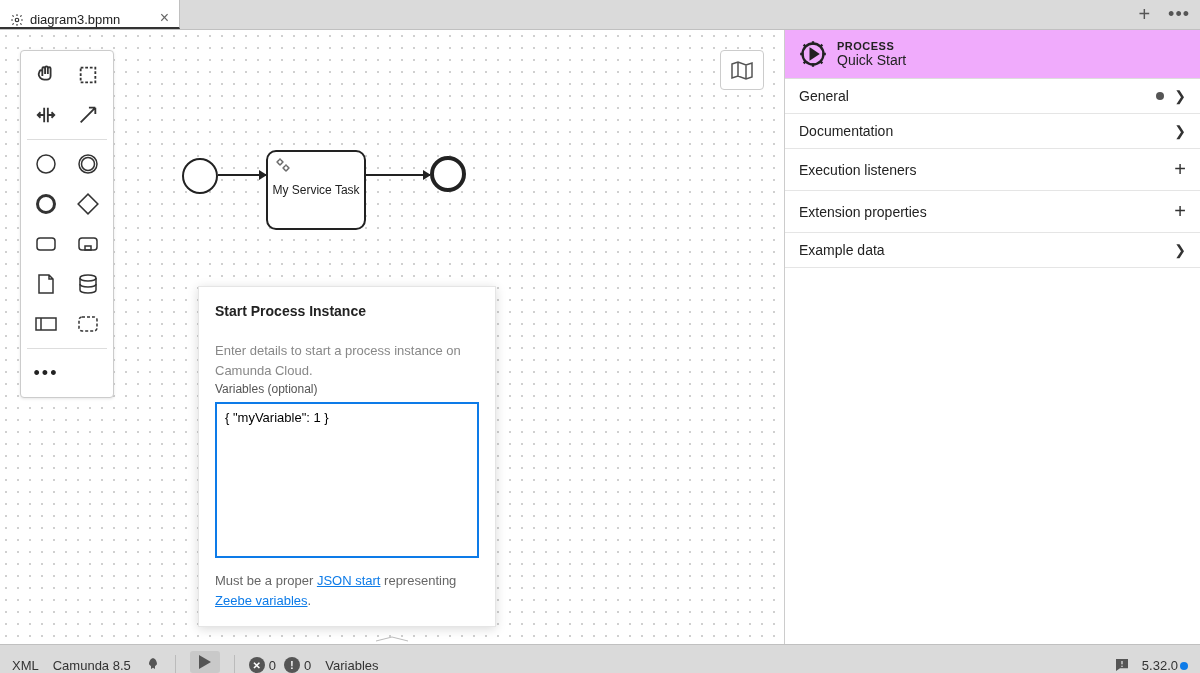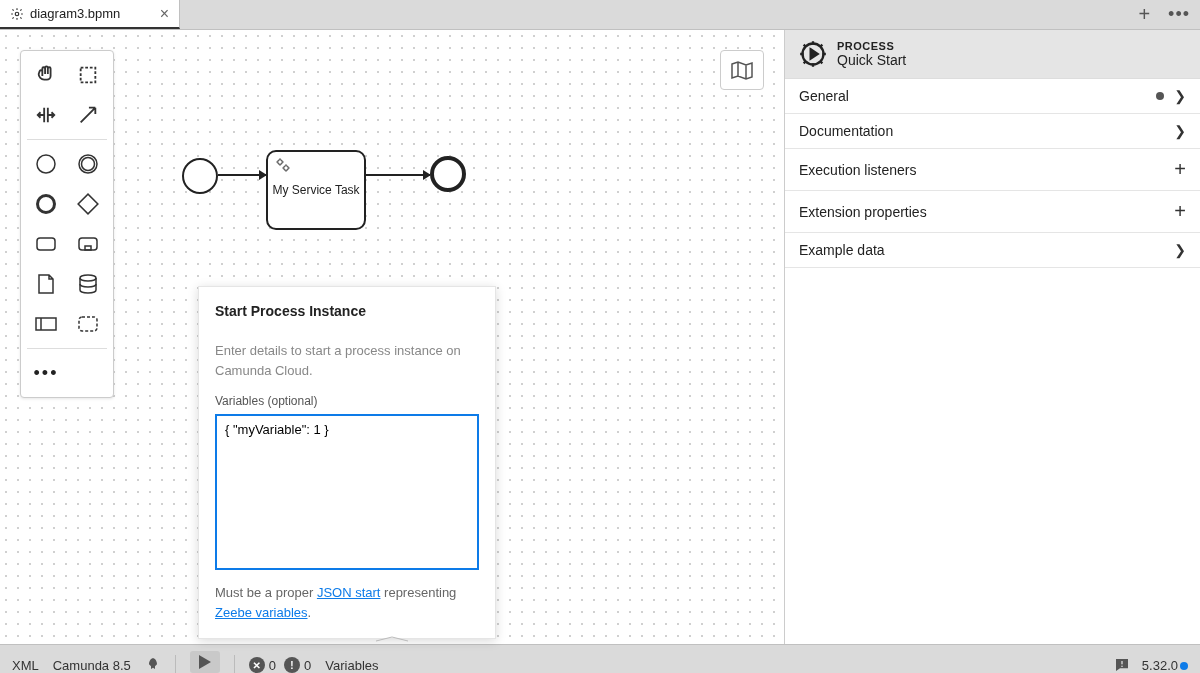--- a/index.html
+++ b/index.html
@@ -1,20 +1,20 @@
 <!DOCTYPE html>
 <html><head>
 <meta charset="utf-8">
 <style>
 * { box-sizing: border-box; margin: 0; padding: 0; }
 body { font-family: Arial, Helvetica, sans-serif; font-size: 13px; color: #222; background: #fff; width: 1200px; height: 673px; overflow: hidden; position: relative; }
 
 
 .tab-bar { height: 30px; background: #dadada; display: flex; align-items: stretch; border-bottom: 1px solid #c0c0c0; }
-.tab { background: #fff; display: flex; align-items: center; padding: 0 10px; gap: 6px; border-right: 1px solid #c0c0c0; min-width: 180px; position: relative; border-bottom: 2px solid #333;}
+.tab { background: #fff; display: flex; align-items: flex-end; padding: 0 10px; gap: 6px; border-right: 1px solid #c0c0c0; min-width: 180px; position: relative; border-bottom: 2px solid #333;}
 .tab .icon { width: 14px; height: 14px; }
 .tab .close { margin-left: auto; font-size: 16px; color: #666; cursor: pointer; }
 .tab-bar-right { margin-left: auto; display: flex; align-items: center; padding: 0 10px; gap: 18px; color: #555; }
 
 
 .main { position: relative; display: flex; height: 614px; }
 .canvas-area { flex: 1; position: relative; background: #fff; background-image: radial-gradient(circle, #d0d0d0 1px, transparent 1px); background-size: 12px 12px; }
 
 
 .palette { position: absolute; left: 20px; top: 20px; width: 94px; background: #fff; border: 1px solid #ccc; border-radius: 4px; padding: 6px; display: flex; flex-direction: column; gap: 4px; box-shadow: 0 1px 3px rgba(0,0,0,0.1); }
@@ -30,33 +30,33 @@
 .bpmn-arrow1 { position: absolute; left: 218px; top: 144px; width: 48px; height: 2px; background: #222; }
 .bpmn-arrow1::after, .bpmn-arrow2::after { content: ''; position: absolute; right: -1px; top: -4px; border-left: 8px solid #222; border-top: 5px solid transparent; border-bottom: 5px solid transparent; }
 .bpmn-arrow2 { position: absolute; left: 366px; top: 144px; width: 64px; height: 2px; background: #222; }
 
 
 .minimap-btn { position: absolute; right: 20px; top: 20px; width: 44px; height: 40px; border: 1px solid #ccc; border-radius: 4px; background: #fff; display: flex; align-items: center; justify-content: center; cursor: pointer; }
 
 
 .dialog { position: absolute; left: 198px; top: 256px; width: 298px; background: #fff; border: 1px solid #e5e5e5; box-shadow: 0 2px 10px rgba(0,0,0,0.15); padding: 16px; }
 .dialog h3 { font-size: 14px; font-weight: bold; margin-bottom: 22px; }
-.dialog .desc { color: #888; font-size: 13px; line-height: 1.5; margin-bottom: 14px; }
+.dialog .desc { color: #888; font-size: 13px; line-height: 1.5; margin-bottom: 2px; }
 .dialog label { font-size: 12px; color: #555; display: block; margin-bottom: 6px; }
 .dialog textarea { width: 100%; height: 156px; border: 2px solid #0d7be8; padding: 6px 8px; font-family: inherit; font-size: 13px; resize: none; outline: none; }
 .dialog .hint { font-size: 13px; color: #666; margin-top: 10px; line-height: 1.5; }
 .dialog .hint a { color: #0d7be8; text-decoration: underline; }
 .dialog button { width: 100%; height: 36px; background: #0d7be8; color: #fff; border: none; font-size: 14px; font-weight: bold; cursor: pointer; margin-top: 14px; }
 
 
 .resize-handle { position: absolute; bottom: 0; left: 50%; transform: translateX(-50%); width: 60px; height: 10px; display: flex; align-items: center; justify-content: center; color: #aaa; }
 
 
 .props-panel { width: 416px; border-left: 1px solid #ccc; background: #fff; display: flex; flex-direction: column; }
-.props-header { background: #e5e5e5; padding: 10px 14px; display: flex; align-items: flex-end; gap: 10px; border-bottom: 1px solid #ddd; }
+.props-header { background: #f0abfc; padding: 10px 14px; display: flex; align-items: flex-end; gap: 10px; border-bottom: 1px solid #ddd; }
 .props-header-text .cap { font-size: 11px; font-weight: bold; letter-spacing: 0.5px; }
 .props-header-text .name { font-size: 14px; }
 .props-row { padding: 9px 14px; border-bottom: 1px solid #e5e5e5; display: flex; align-items: center; font-size: 14px; cursor: pointer; }
 .props-row .dot { width: 8px; height: 8px; background: #555; border-radius: 50%; margin-left: auto; margin-right: 10px; }
 .props-row .chev, .props-row .plus { margin-left: auto; color: #333; font-size: 14px; }
 .props-row .dot + .chev { margin-left: 0; }
 
 
 .status-bar { height: 29px; background: #dadada; border-top: 1px solid #c0c0c0; display: flex; align-items: flex-end; padding: 0 12px; gap: 14px; font-size: 13px; color: #333; }
 .status-bar .sep { width: 1px; height: 18px; background: #bbb; }

